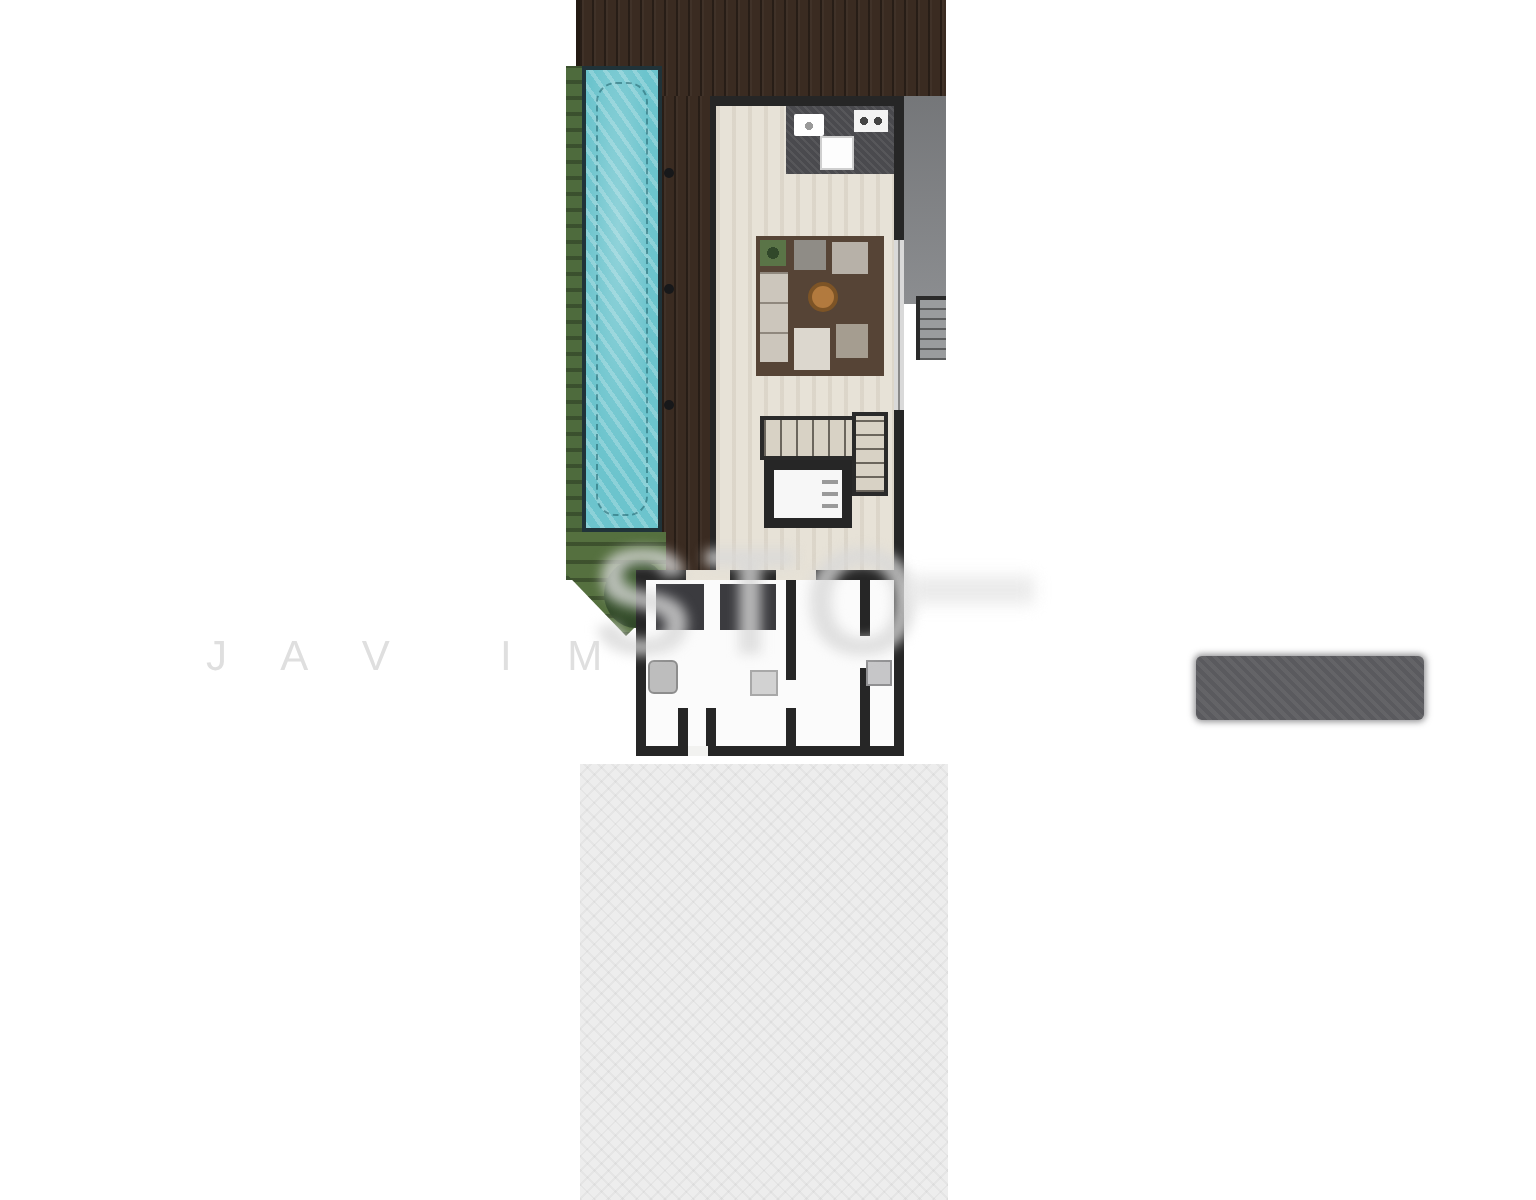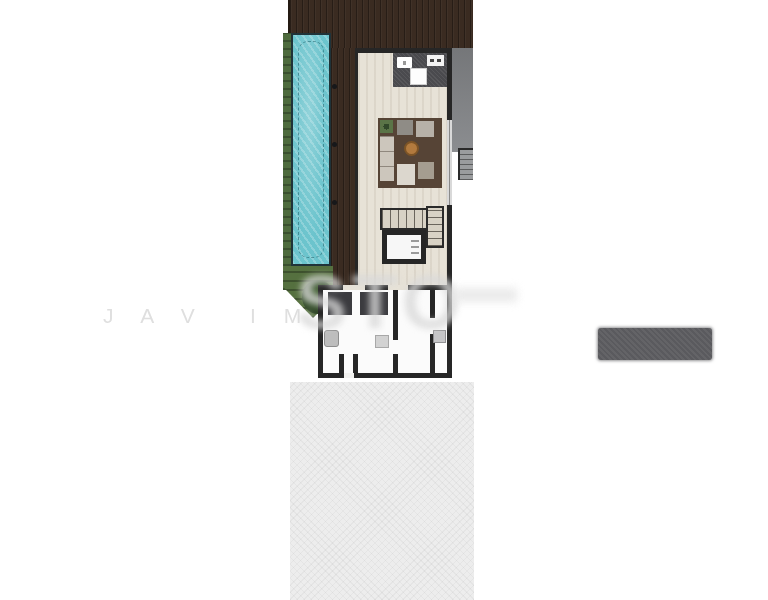--- a/index.html
+++ b/index.html
@@ -1,21 +1,21 @@
 <!DOCTYPE html>
 <html><head>
 <meta charset="utf-8">
 <style>
   html,body{margin:0;padding:0;background:#fff;}
   .stage{position:relative;width:768px;height:600px;background:#ffffff;overflow:hidden;
          font-family:"Liberation Sans", sans-serif;}
   .abs{position:absolute;box-sizing:border-box;}
 
   
-  .wm-row{top:304px;font-size:21px;letter-spacing:11px;color:#dfdfdf;z-index:1;white-space:pre;}
+  .wm-row{top:317px;font-size:21px;letter-spacing:11px;color:#dfdfdf;z-index:1;white-space:pre;}
   .wm-row-left{left:103px;}
   .wm-row-right{left:250px;}
   .wm-large{left:296px;top:258px;font-size:76px;font-weight:bold;letter-spacing:5px;
             color:rgba(216,216,216,0.78);filter:blur(3px);z-index:9;}
   .wm-smudge{left:455px;top:288px;width:62px;height:14px;background:#e7e7e7;filter:blur(4px);
              opacity:.85;z-index:9;}
 
   
   .deck{background:#3a2b21;
         background-image:repeating-linear-gradient(90deg,rgba(0,0,0,.32) 0 1px,rgba(255,255,255,.03) 1px 2px,transparent 2px 6px);}

